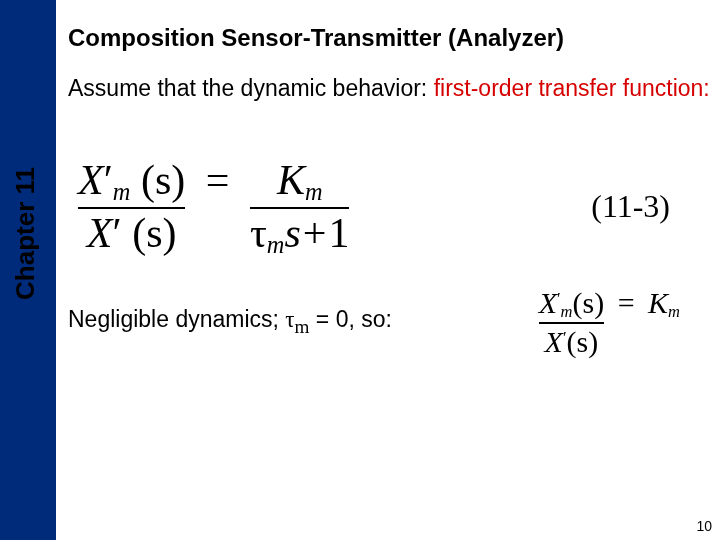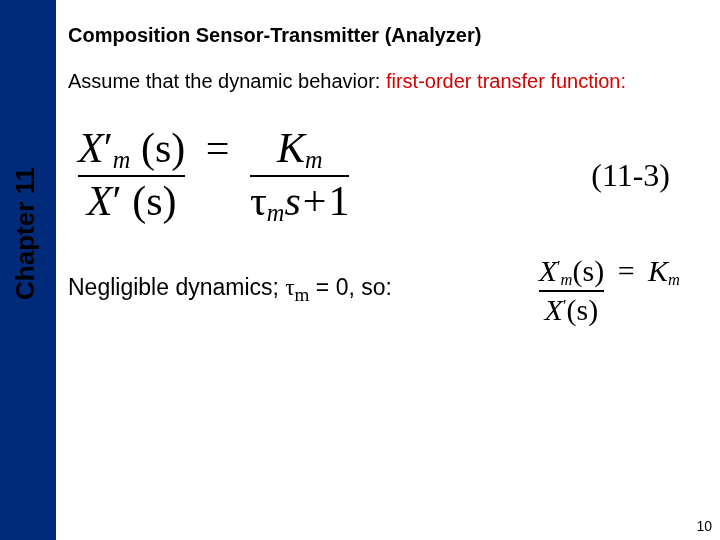--- a/index.html
+++ b/index.html
@@ -31,29 +31,29 @@
     white-space: nowrap;
   }
   .content {
     position: absolute;
     left: 68px;
     top: 24px;
     right: 10px;
   }
   .title {
     font-weight: bold;
-    font-size: 20px;
+    font-size: 24px;
     color: #000;
     margin-bottom: 22px;
   }
   .intro {
-    font-size: 20px;
+    font-size: 23px;
     color: #000;
     line-height: 1.25;
-    margin-bottom: 6px;
+    margin-bottom: 29px;
   }
   .intro .highlight { color: #d60000; }
   .eq-row {
     display: flex;
     align-items: center;
     justify-content: space-between;
     padding: 4px 40px 4px 10px;
     min-height: 150px;
   }
   .frac {

